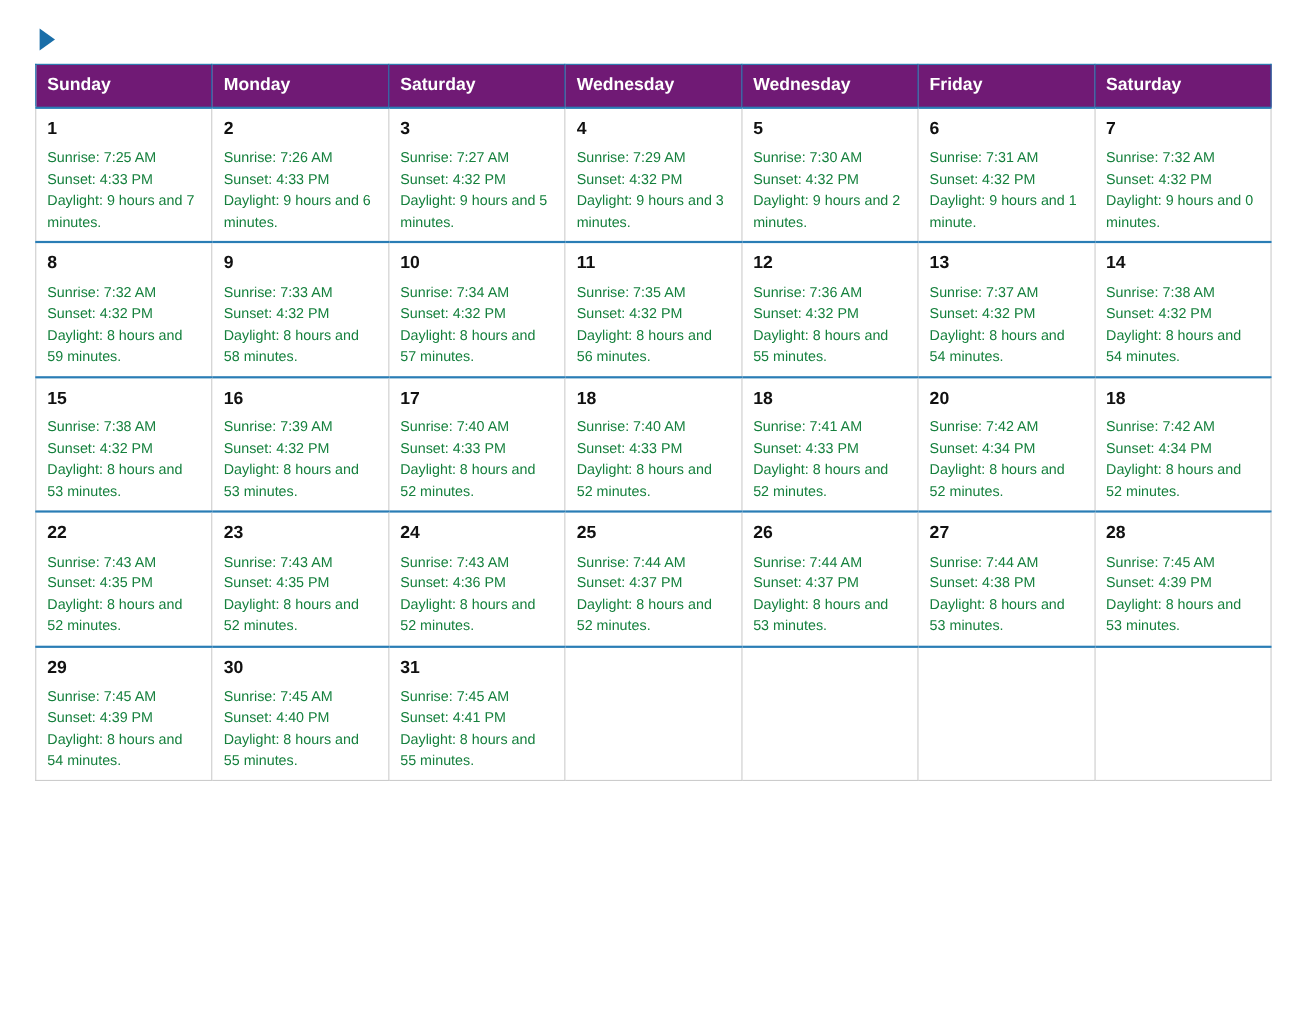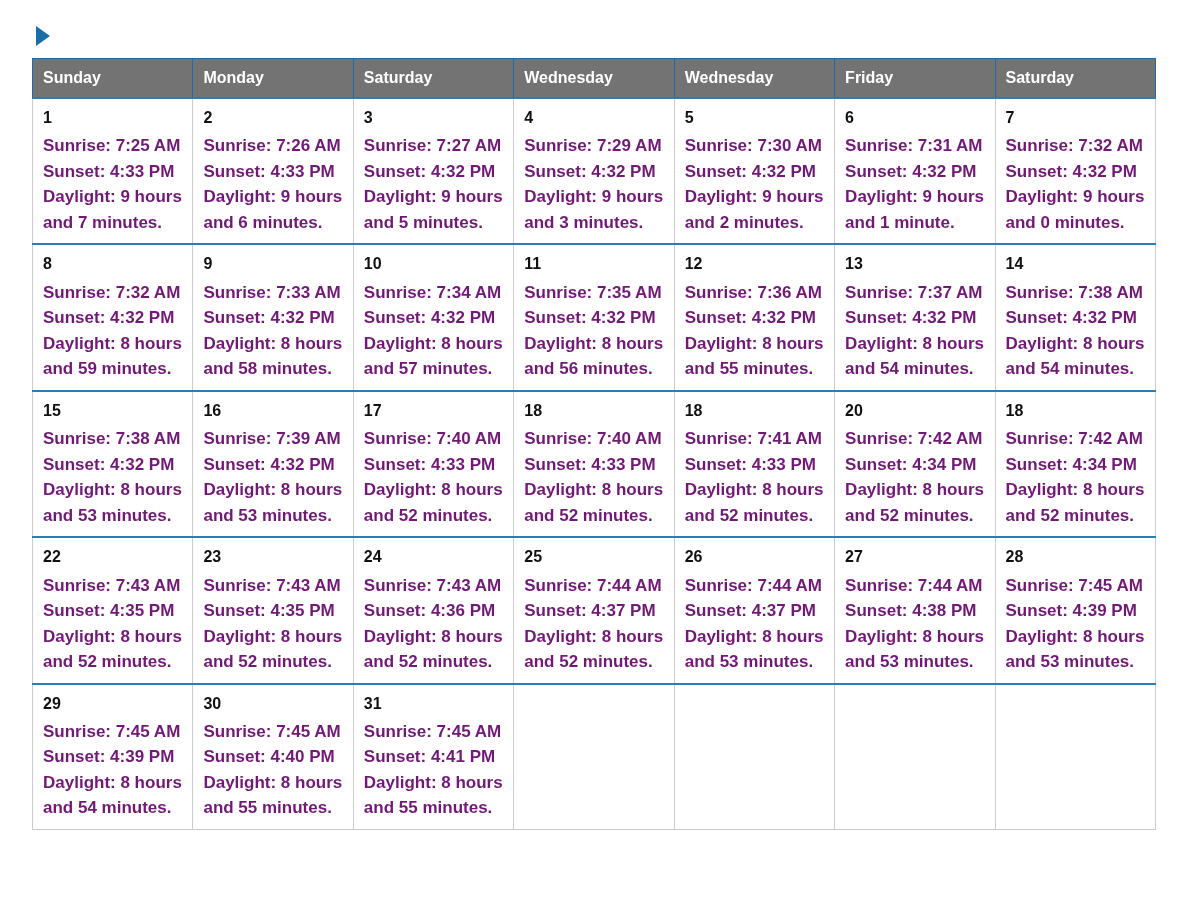--- a/index.html
+++ b/index.html
@@ -61,21 +61,21 @@
       font-size: 20px;
       color: #333;
       margin-top: 4px;
     }
     .calendar {
       width: 100%;
       border-collapse: collapse;
       border: 1px solid #bbb;
     }
     .calendar th {
-      background-color: #737373;
+      background-color: #701a75;
       color: #fff;
       font-size: 16px;
       font-weight: bold;
       padding: 10px 10px;
       text-align: left;
       border: 1px solid #1a6ea8;
     }
     .calendar td {
       vertical-align: top;
       padding: 8px 10px;
@@ -87,24 +87,23 @@
       background: #fff;
     }
     .calendar td .day-num {
       font-size: 16px;
       font-weight: bold;
       color: #111;
       display: block;
       margin-bottom: 4px;
     }
     .calendar td .day-info {
-      font-size: 17px;
-      color: #701a75;
+      font-size: 13px;
+      color: #15803d;
       line-height: 1.5;
-      font-weight: bold;
     }
     .calendar tr:first-child td {
       border-top: 2px solid #2a7db5;
     }
     .week-row td {
       border-top: 2px solid #2a7db5;
     }
     .empty-cell {
       background: #fff;
     }

